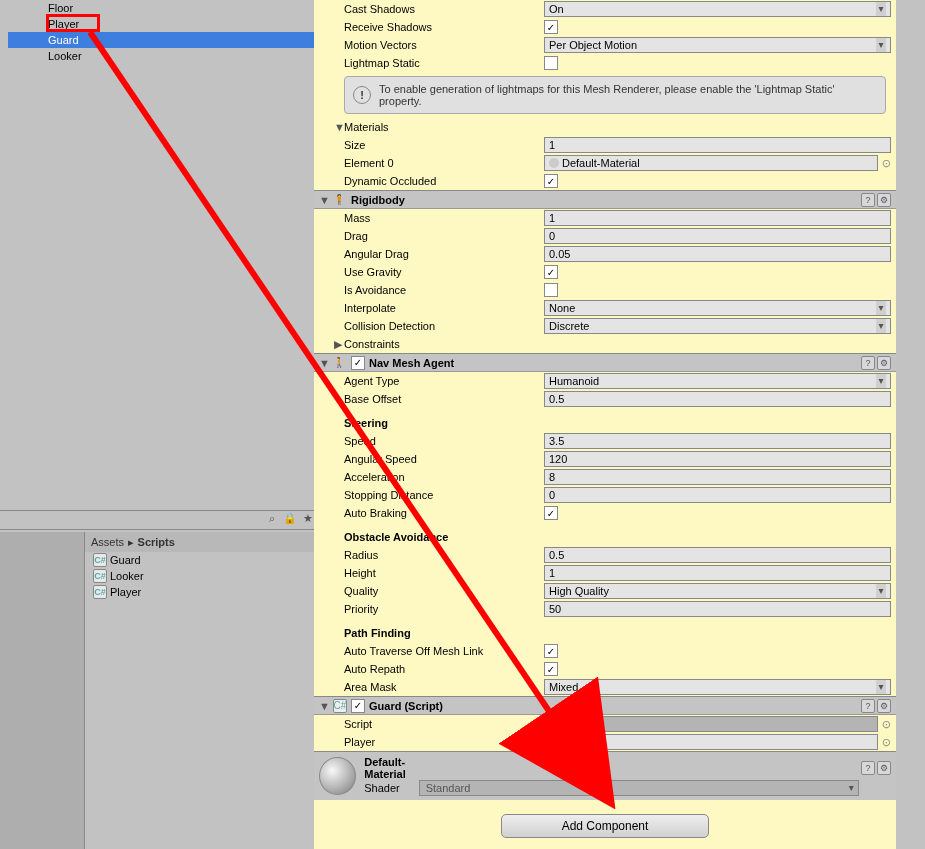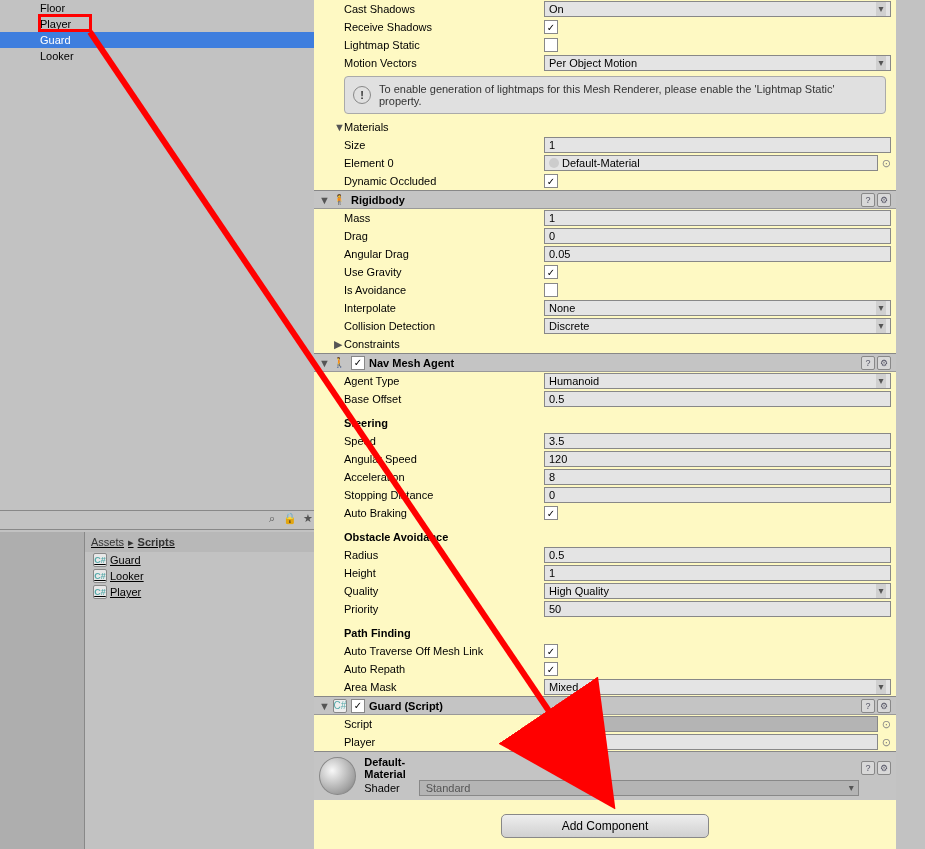--- a/index.html
+++ b/index.html
@@ -1,27 +1,27 @@
 <!DOCTYPE html>
 <html><head>
 <meta charset="utf-8">
 <style>
 * { box-sizing: border-box; margin: 0; padding: 0; font-family: Arial, sans-serif; font-size: 11px; }
 body { background: #c2c2c2; width: 925px; height: 849px; position: relative; overflow: hidden; }
 
-.hierarchy { position: absolute; left: 0; top: 0; width: 320px; height: 497px; background: #c2c2c2; border-right: 1px solid #888; }
+.hierarchy { position: absolute; left: 8px; top: 0; width: 320px; height: 497px; background: #c2c2c2; border-right: 1px solid #888; }
 .hier-item { padding: 2px 4px 2px 40px; height: 16px; line-height: 12px; color: #000; cursor: pointer; }
 .hier-item.sel { background: #3e7ede; color: #fff; }
 .red-box { position: absolute; left: 38px; top: 14px; width: 54px; height: 18px; border: 3px solid #ff0000; pointer-events: none; }
 
 .project-header { position: absolute; left: 0; top: 510px; width: 320px; height: 20px; background: #c2c2c2; border-bottom: 1px solid #888; border-top: 1px solid #888; }
 .ph-icons { position: absolute; right: 5px; top: 1px; font-size: 12px; color: #555; display:flex; gap:4px; }
 .ph-icon { width:14px; text-align:center; }
 
-.project { position: absolute; left: 85px; top: 532px; width: 235px; height: 317px; background: #c2c2c2; text-decoration: underline; }
+.project { position: absolute; left: 85px; top: 532px; width: 235px; height: 317px; background: #c2c2c2; }
 .project-left { position: absolute; left: 0; top: 532px; width: 85px; height: 317px; background: #aeaeae; border-right: 1px solid #888; }
 .breadcrumb { display:flex; align-items:center; height: 20px; padding: 2px 6px; background: #b8b8b8; font-weight: bold; color:#333; gap:4px;}
 .breadcrumb span { font-weight: normal; }
 .proj-item { padding: 2px 4px 2px 8px; height: 16px; display:flex; align-items:center; gap:3px; }
 .script-icn { width:14px; height:14px; background:#e8e8e8; border:1px solid #888; border-radius:2px; display:inline-flex; align-items:center; justify-content:center; color:#5aa; font-weight:bold; font-size:9px; }
 
 .inspector { position: absolute; left: 314px; top: 0; width: 582px; height: 849px; background: #fef9c3; overflow:hidden; }
 .row { display: flex; align-items: center; height: 18px; padding: 0 5px 0 20px; }
 .row-indent { padding-left: 30px; }
 .label { width: 200px; color: #000; }
@@ -100,26 +100,26 @@
 
   <div class="row row-indent">
       <span class="label">Cast Shadows</span>
       <div class="field dd">On</div>
     </div>
   <div class="row row-indent">
       <span class="label">Receive Shadows</span>
       <span class="chk on"></span>
     </div>
   <div class="row row-indent">
+      <span class="label">Motion Vectors</span>
+      <div class="field dd">Per Object Motion</div>
+    </div>
+  <div class="row row-indent">
       <span class="label">Lightmap Static</span>
       <span class="chk"></span>
-    </div>
-  <div class="row row-indent">
-      <span class="label">Motion Vectors</span>
-      <div class="field dd">Per Object Motion</div>
     </div>
   <div class="infobox">
       <span class="info-icn">!</span>
       <span>To enable generation of lightmaps for this Mesh Renderer, please enable the 'Lightmap Static' property.</span>
     </div>
   <div class="row">
       <span class="fold">▼</span>
       <span class="label">Materials</span>
     </div>
   <div class="row row-indent">

